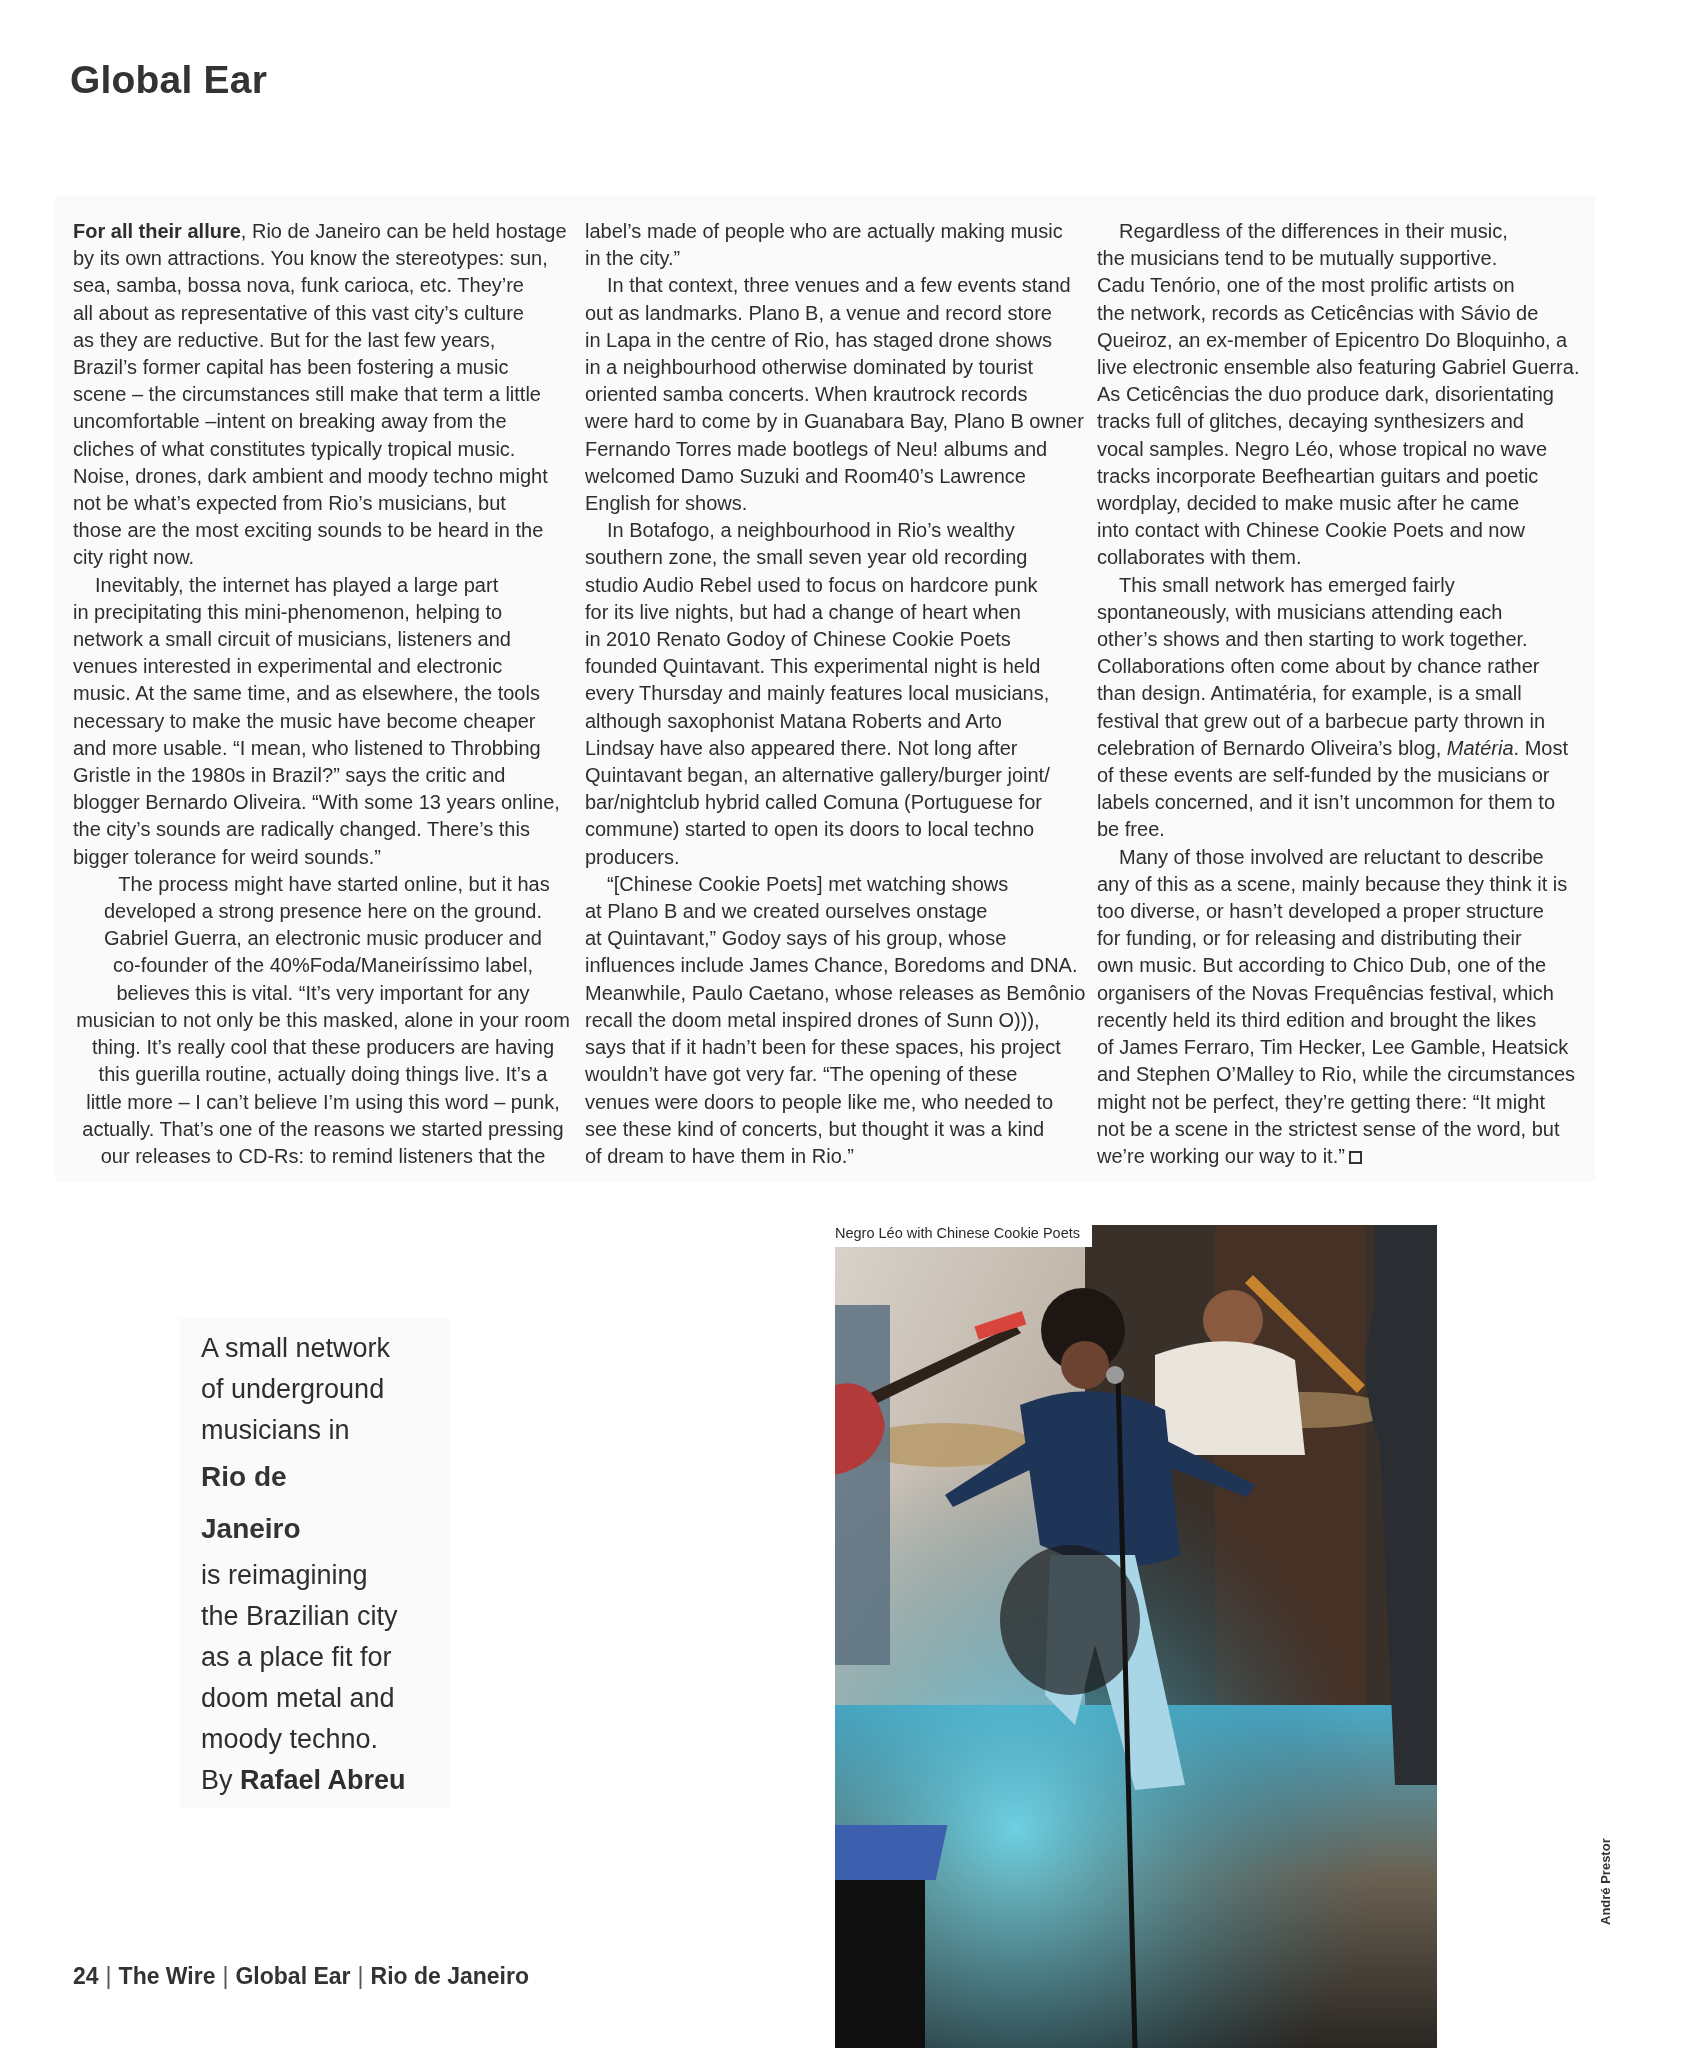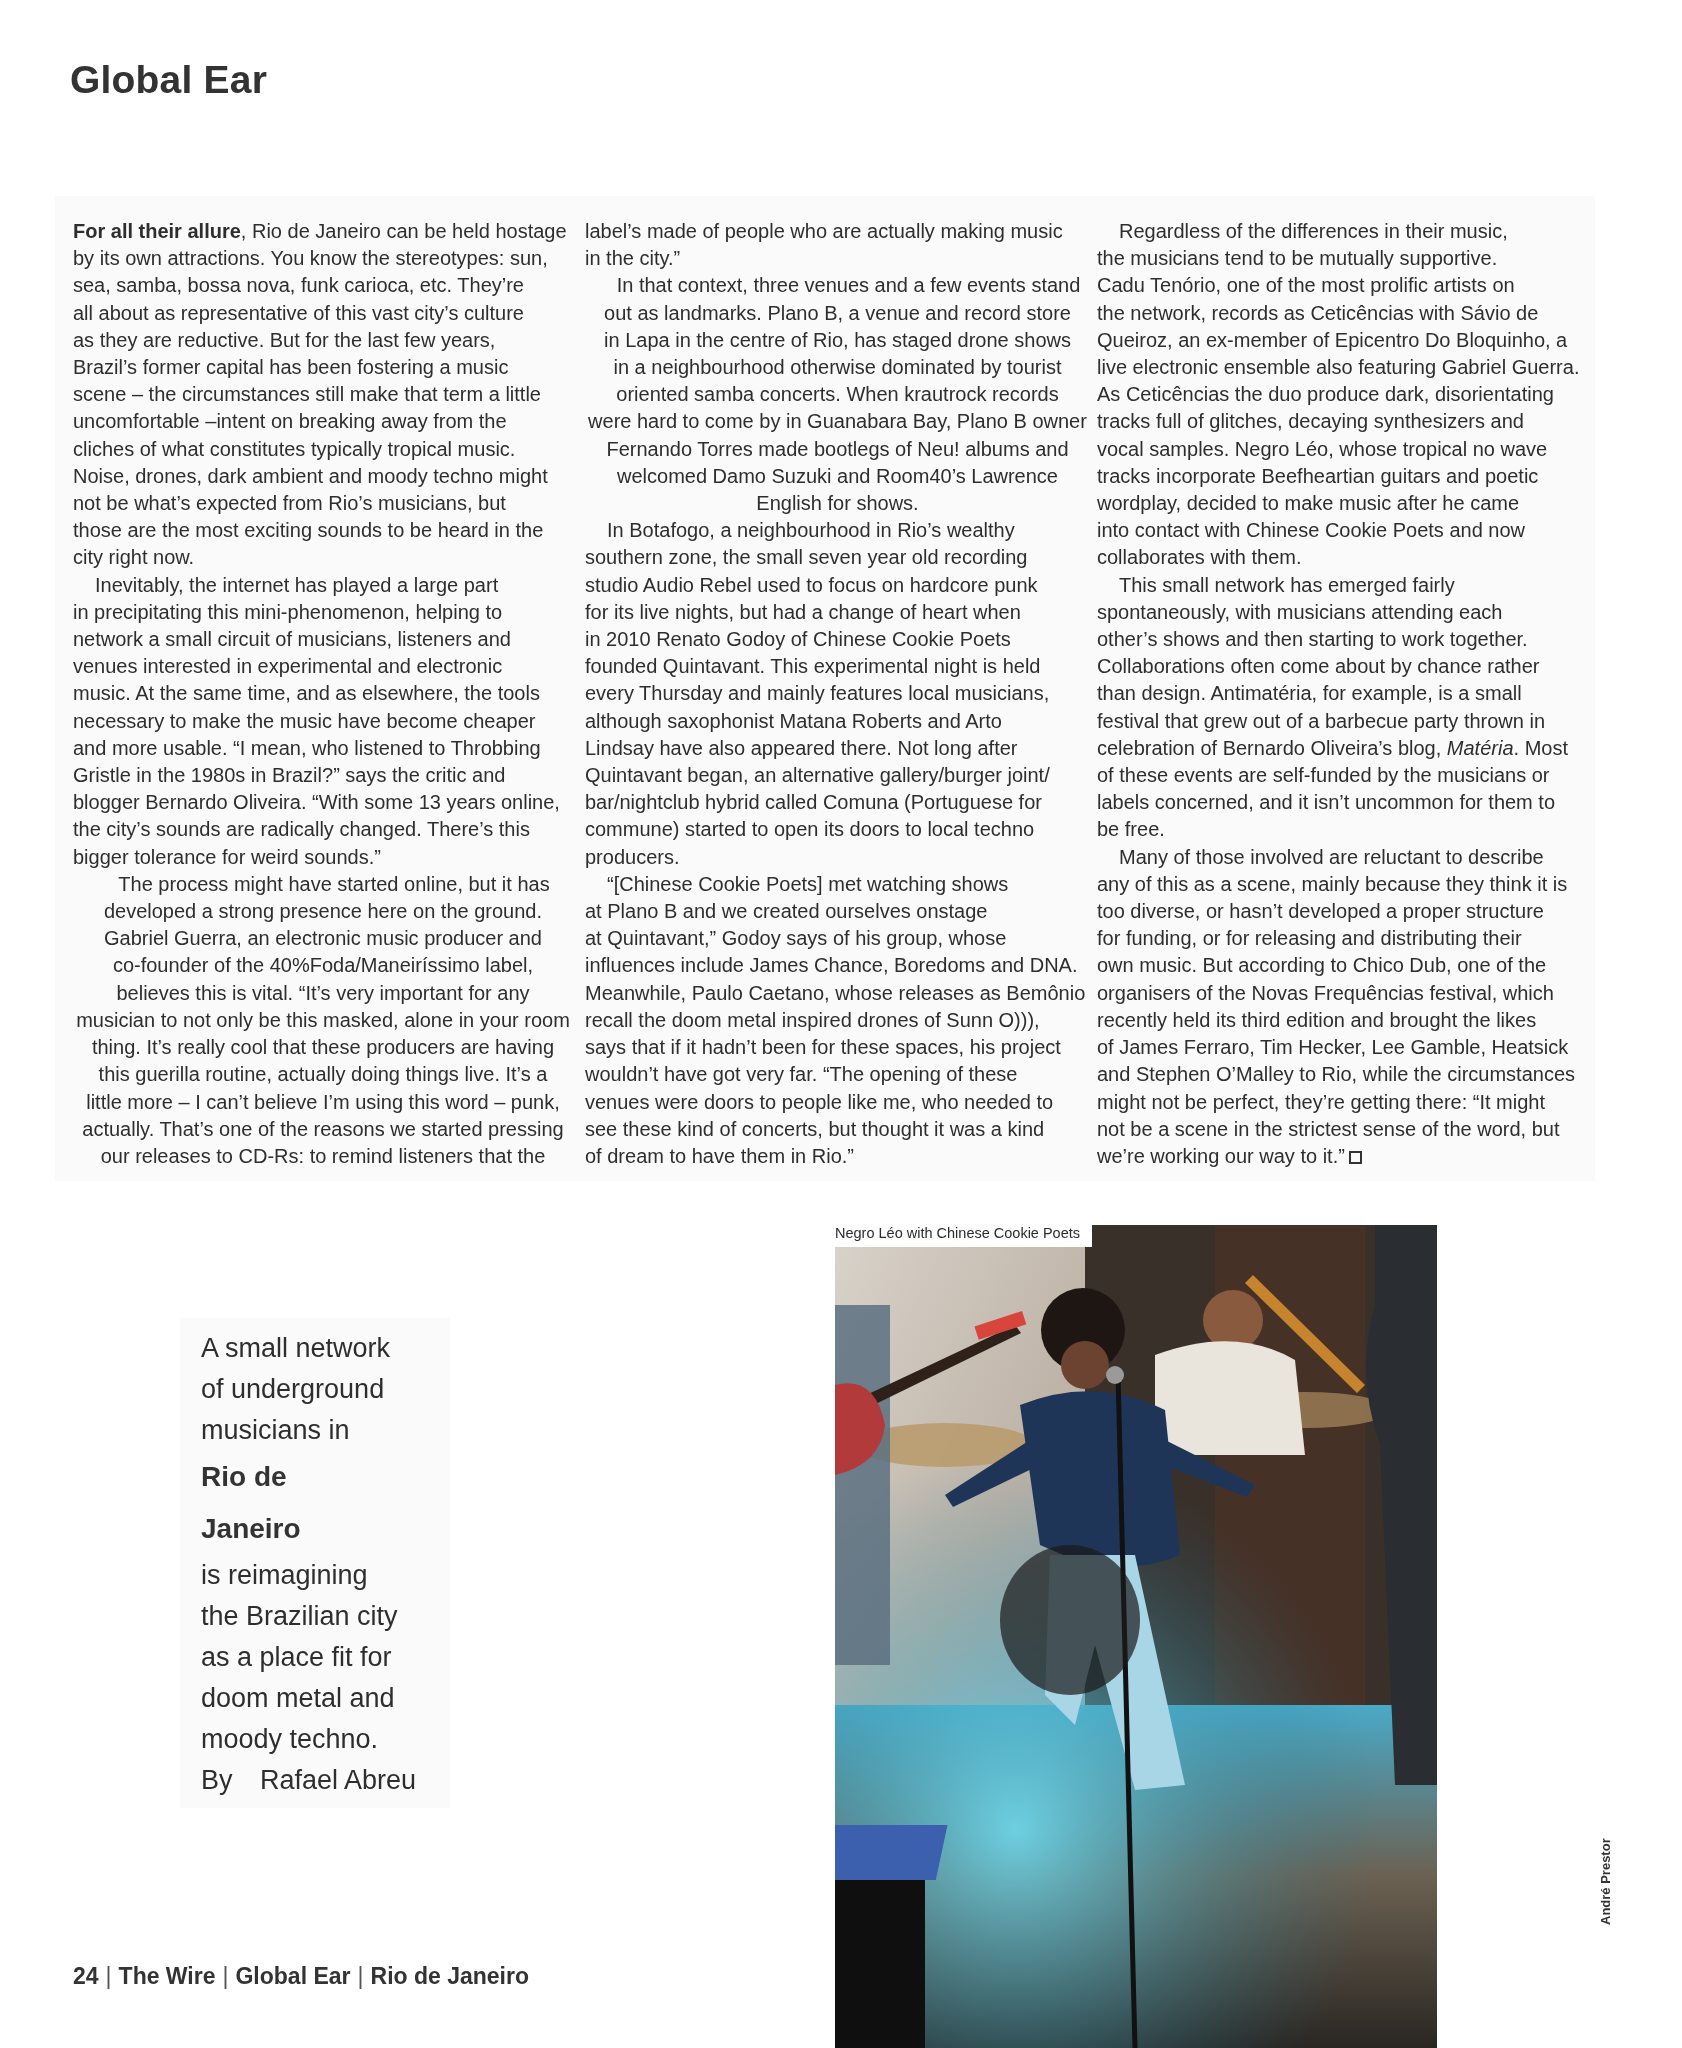--- a/index.html
+++ b/index.html
@@ -32,21 +32,21 @@
   }
 
   .standfirst-panel {
     position: absolute; left: 180px; top: 1318px; width: 270px; height: 490px; background: #fafafa;
   }
   .standfirst {
     position: absolute; left: 201px; top: 1328px; width: 260px; color: #2e2e2e;
   }
   .standfirst .sf-line { display: block; font-size: 27px; line-height: 41px; white-space: nowrap; }
   .standfirst .sf-big { display: block; font-size: 28px; font-weight: bold; line-height: 52px; white-space: nowrap; color: #333; }
-  .standfirst .byline-name { font-weight: normal; margin-left: 20px; }
+  .standfirst .byline-name { font-weight: bold; }
 
   .photo {
     position: absolute; left: 835px; top: 1225px; width: 602px; height: 823px; overflow: hidden;
     background: linear-gradient(180deg, #3b3a38 0%, #2c2f33 40%, #1d2a33 70%, #201e1c 100%);
   }
   .photo svg { position: absolute; left: 0; top: 0; width: 602px; height: 823px; }
   .caption {
     position: absolute; left: 835px; top: 1222px; background: #fff;
     padding: 3px 12px 6px 0; font-size: 14.5px; font-weight: normal; color: #2b2b2b; z-index: 3;
   }
@@ -111,21 +111,21 @@
       <span class="line">actually. That’s one of the reasons we started pressing</span>
       <span class="line">our releases to CD-Rs: to remind listeners that the</span>
     </p>
 </div>
 
 <div class="col col2">
   <p style="text-indent: 0px;">
       <span class="line">label’s made of people who are actually making music</span>
       <span class="line">in the city.”</span>
     </p>
-  <p class="indent" style="text-indent: 0px; text-align: center;">
+  <p class="indent" style="text-indent: 0px;">
       <span class="line" style="text-indent: 22px;">In that context, three venues and a few events stand</span>
       <span class="line">out as landmarks. Plano B, a venue and record store</span>
       <span class="line">in Lapa in the centre of Rio, has staged drone shows</span>
       <span class="line">in a neighbourhood otherwise dominated by tourist</span>
       <span class="line">oriented samba concerts. When krautrock records</span>
       <span class="line">were hard to come by in Guanabara Bay, Plano B owner</span>
       <span class="line">Fernando Torres made bootlegs of Neu! albums and</span>
       <span class="line">welcomed Damo Suzuki and Room40’s Lawrence</span>
       <span class="line">English for shows.</span>
     </p>

